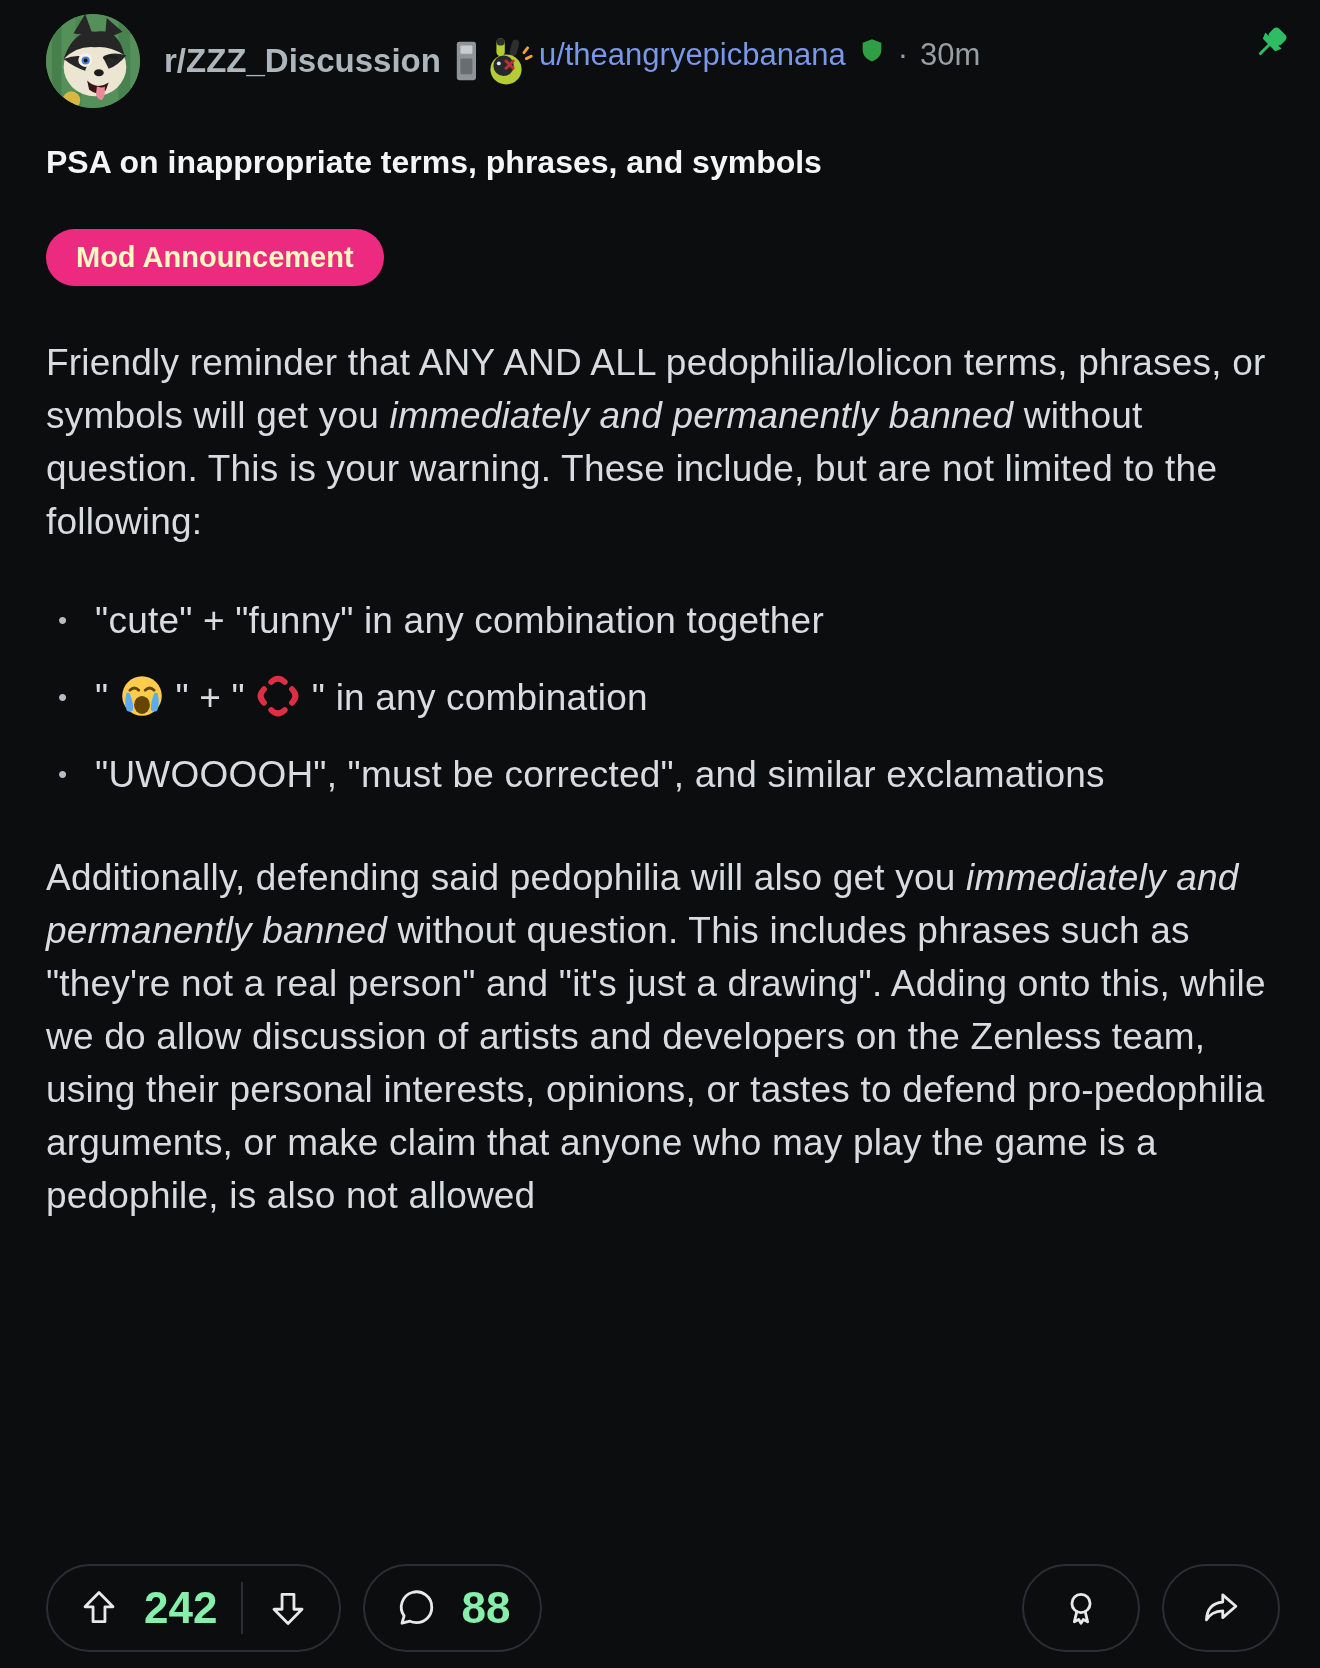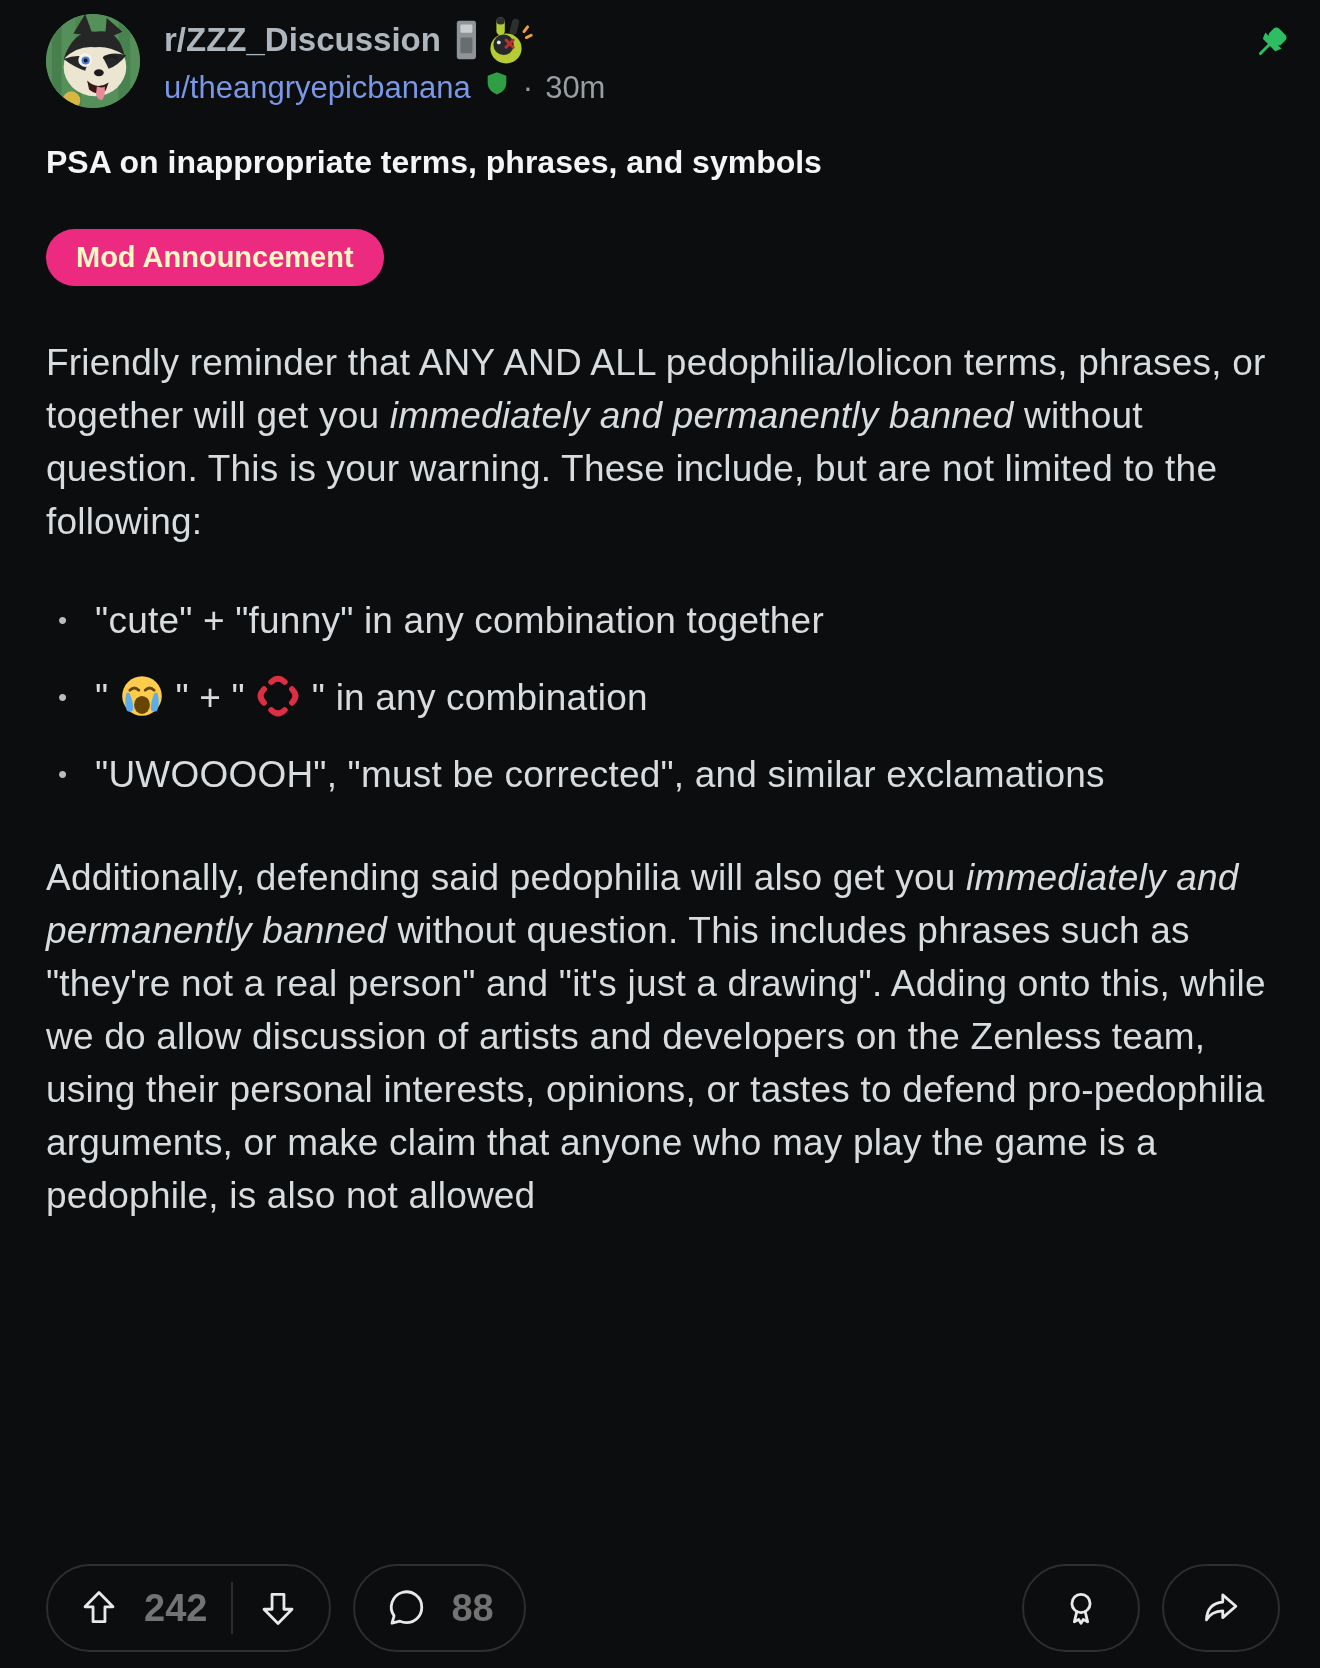--- a/index.html
+++ b/index.html
@@ -7,21 +7,21 @@
     width:1320px;height:1668px;overflow:hidden;position:relative;
     background:#0b0d0f;color:#d9dcde;
     font-family:"Liberation Sans","DejaVu Sans",sans-serif;
   }
   .container{padding:12px 46px 0;position:relative;height:100%;box-sizing:border-box}
 
   
   .post-header{display:flex;align-items:center;gap:24px;margin-top:2px}
   .avatar{width:94px;height:94px;border-radius:50%;overflow:hidden;flex:0 0 auto;background:#4f8b55}
   .avatar svg{display:block;width:100%;height:100%}
-  .hdr-text{display:flex;flex-direction:column;gap:6px;min-width:0}
+  .hdr-text{display:flex;flex-direction:row;gap:6px;min-width:0}
   .hdr-row1{display:flex;align-items:center;gap:14px;font-size:33px;font-weight:700;color:#aeb6bd}
   .hdr-row2{display:flex;gap:12px;font-size:31px}
   .username{color:#7a97e8}
   .meta-dot,.meta-time{color:#989ea3}
   .shield-icon svg{display:block}
   .pin-btn{position:absolute;top:22px;right:28px;width:46px;height:46px}
 
   
   .title{margin-top:34px;font-size:32px;font-weight:700;color:#f3f5f6;line-height:1.25}
   .flair{display:inline-flex;margin-top:26px;background:#ec2b80;color:#fef9c3;
@@ -35,21 +35,21 @@
   em{font-style:italic}
   .bullets{margin-top:46px;display:flex;flex-direction:column;gap:24px;padding-left:12px}
   .bullet{display:flex;gap:28px}
   .bullet-dot{color:#b9bdc0;flex:0 0 auto;font-size:26px;line-height:53px}
   .inline-emoji{width:46px;height:46px;vertical-align:-9px}
 
   
   .actions{position:absolute;left:46px;right:40px;bottom:16px;display:flex;align-items:center;gap:22px}
   .pill{display:inline-flex;align-items:center;height:88px;border:2px solid #2b2f31;
         border-radius:48px;padding:0 30px;gap:24px;background:transparent;box-sizing:border-box}
-  .count{font-size:38px;font-weight:600;color:#737373}
+  .count{font-size:44px;font-weight:600;color:#86efac}
   .vdiv{width:2px;height:52px;background:#2b2f31}
   .round-btn{width:118px;height:88px;border:2px solid #2b2f31;border-radius:48px;
              display:flex;align-items:center;justify-content:center;box-sizing:border-box}
   .spacer{margin-left:auto}
   .action-icon{width:42px;height:42px;stroke:#e7eaeb;fill:none;stroke-width:1.6;
                stroke-linejoin:round;stroke-linecap:round}
 </style>
 </head>
 <body>
 
@@ -124,21 +124,21 @@
         <rect x="20.6" y="21" width="2.8" height="14" rx="1.4"></rect>
       </g>
     </svg>
   </div>
 
   
   <h1 class="title">PSA on inappropriate terms, phrases, and symbols</h1>
   <span class="flair">Mod Announcement</span>
 
   
-  <p class="body-text p1"><span>Friendly reminder that ANY AND ALL pedophilia/lolicon terms, phrases, or together will get you </span><em>immediately and permanently banned</em><span> without question. This is your warning. These include, but are not limited to the following:</span></p>
+  <p class="body-text p1"><span>Friendly reminder that ANY AND ALL pedophilia/lolicon terms, phrases, or symbols will get you </span><em>immediately and permanently banned</em><span> without question. This is your warning. These include, but are not limited to the following:</span></p>
 
   <div class="bullets">
     <div class="bullet">
       <span class="bullet-dot">•</span>
       <span class="body-text"><span>"cute" + "funny" in any combination together</span></span>
     </div>
     <div class="bullet">
       <span class="bullet-dot">•</span>
       <span class="body-text"><span>"</span>
   <svg class="inline-emoji" viewBox="0 0 36 36" aria-hidden="true">

